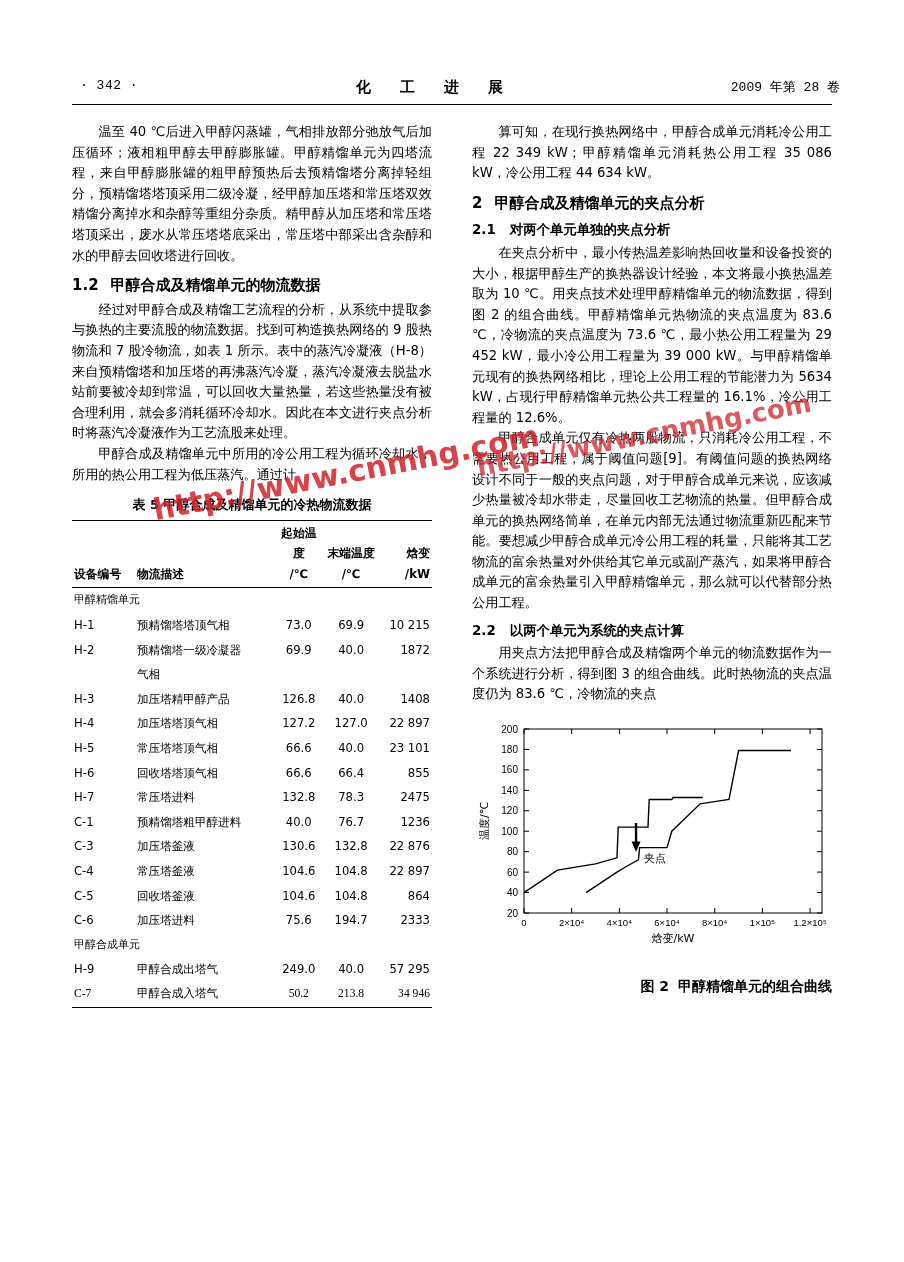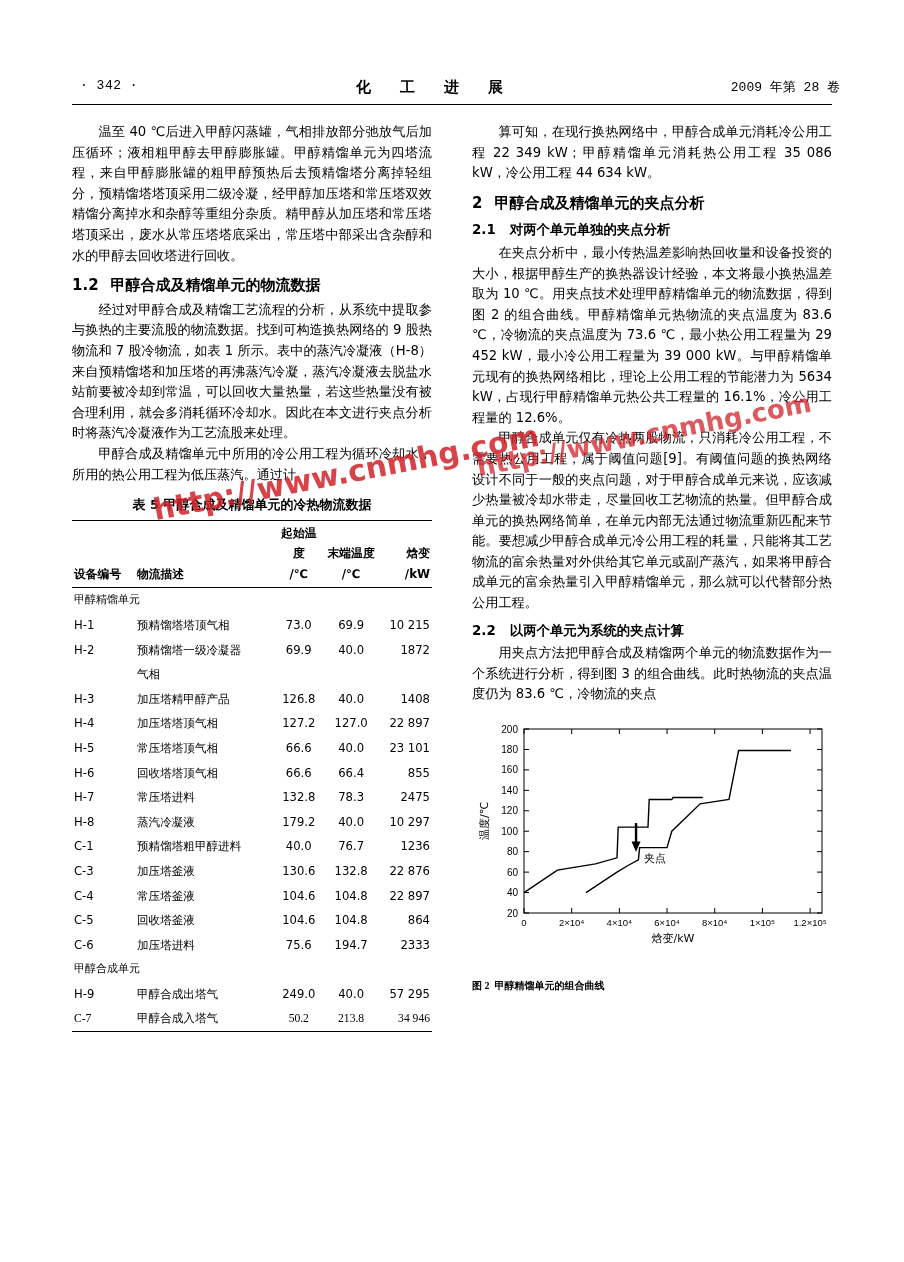--- a/index.html
+++ b/index.html
@@ -66,21 +66,21 @@
   .c-desc{width:148px;text-align:left;}
   .c-n{width:48px;text-align:center;}
   .c-n2{width:52px;text-align:center;}
   .c-n3{width:52px;text-align:right;padding-right:10px;}
   .grp{font-weight:bold;text-align:left;padding-left:2px;padding-top:5px;padding-bottom:2px;font-size:11px;}
   
   .fig{
     margin-top:10px;position:relative;width:360px;
   }
   .fig-cap{
-    text-align:left;font-size:10px;margin-top:4px;font-family:Liberation Serif, serif;
+    text-align:right;font-size:14px;margin-top:4px;
   }
   .fig-cap b{font-weight:bold;}
   
   .wm{
     position:absolute;left:150px;top:455px;
     font-family:"DejaVu Sans","Liberation Sans",sans-serif;
     font-size:30px;font-weight:bold;
     color:#d1232a;
     transform:rotate(-11deg);
     opacity:.85;
@@ -189,27 +189,20 @@
               <td class="c-n">66.6</td>
               <td class="c-n2">66.4</td>
               <td class="c-n3">855</td>
             </tr>
             <tr>
               <td class="c-id">H-7</td>
               <td class="c-desc">常压塔进料</td>
               <td class="c-n">132.8</td>
               <td class="c-n2">78.3</td>
               <td class="c-n3">2475</td>
-            </tr>
-            <tr>
-              <td class="c-id">H-8</td>
-              <td class="c-desc">蒸汽冷凝液</td>
-              <td class="c-n">179.2</td>
-              <td class="c-n2">40.0</td>
-              <td class="c-n3">10 297</td>
             </tr>
             <tr>
               <td class="c-id">C-1</td>
               <td class="c-desc">预精馏塔粗甲醇进料</td>
               <td class="c-n">40.0</td>
               <td class="c-n2">76.7</td>
               <td class="c-n3">1236</td>
             </tr>
             <tr>
               <td class="c-id">C-3</td>

